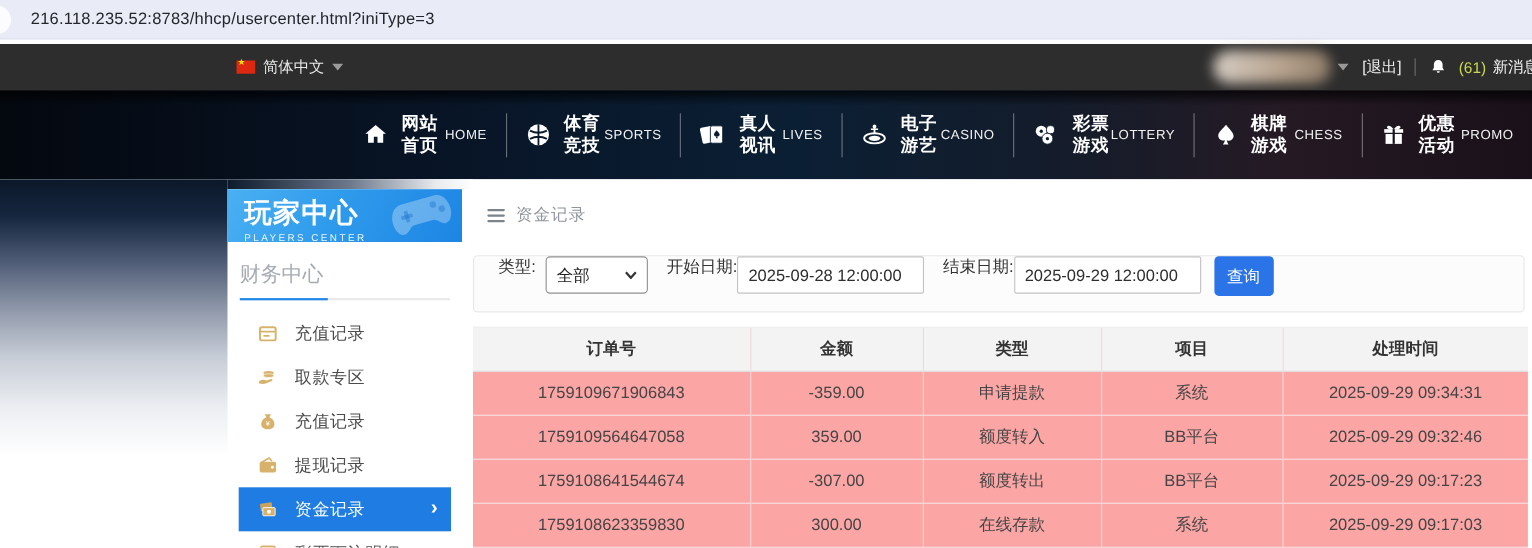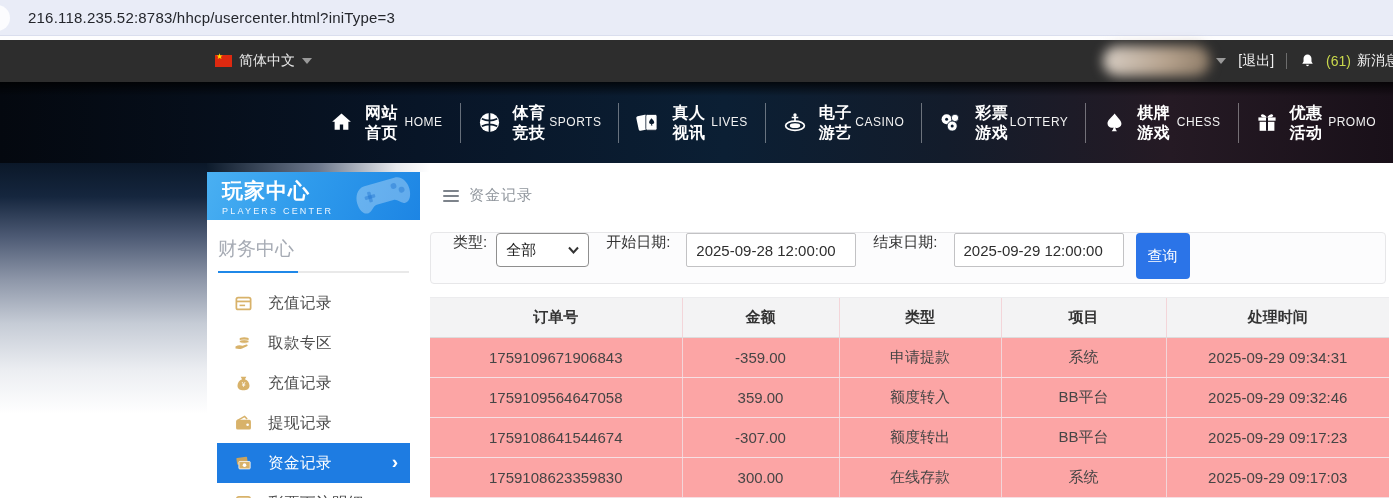--- a/index.html
+++ b/index.html
@@ -43,21 +43,21 @@
   
   .content { position:absolute; top:163px; left:0; right:0; bottom:0; background:#fff; }
   .left-fade { position:absolute; left:0; top:0; width:207px; height:100%;
     background:linear-gradient(180deg,#0b1829 0%,#15263e 10%,#4d5a74 22%,#8e97a9 35%,#c6ccd6 48%,#eceef2 62%,#ffffff 75%); }
   .top-fade { position:absolute; left:207px; top:0; width:223px; height:9px;
     background:linear-gradient(90deg,#0d1b2c 0%,#6d788c 50%,#e8eaee 85%,#fff 100%); }
 
   
   .sidebar { position:absolute; left:207px; top:9px; width:213px; bottom:0; background:#fff; }
   .sb-header { position:relative; height:48px; background:linear-gradient(115deg,#4ab0f2 0%,#2f9bec 45%,#1d85e4 100%); padding:5px 0 0 15px; overflow:hidden; }
-  .sb-title { color:#fff; font-size:21px; font-weight:bold; letter-spacing:1px; }
+  .sb-title { color:#fff; font-size:25px; font-weight:bold; letter-spacing:1px; }
   .sb-sub { color:#eaf5ff; font-size:9px; letter-spacing:2.2px; margin-top:1px; }
   .gamepad { position:absolute; right:6px; top:2px; }
   .sb-section { margin:16px 0 0 11px; color:#a6abb4; font-size:19px; }
   .sb-line { margin:9px 11px 0 11px; height:2px; background:#e9e9e9; position:relative; }
   .sb-line span { position:absolute; left:0; top:0; width:80px; height:2px; background:#1f88e8; }
   .sb-menu { margin-top:10px; }
   .sb-item { height:40px; margin:0 10px; display:flex; align-items:center; padding-left:16px; cursor:pointer; position:relative; }
   .sb-icon { width:20px; display:inline-flex; justify-content:center; }
   .sb-label { margin-left:15px; font-size:15.5px; color:#4c4c4c; letter-spacing:.5px; }
   .sb-item.active { background:#1e7ce2; }
@@ -69,24 +69,24 @@
   .breadcrumb { position:absolute; top:23px; left:13px; display:flex; align-items:center; gap:10px; }
   .burger { display:inline-flex; flex-direction:column; gap:3px; width:16px; cursor:pointer; }
   .burger i { height:2px; background:#7d838b; border-radius:1px; }
   .crumb-label { color:#8f959c; font-size:15px; letter-spacing:1px; }
 
   .filter { position:absolute; top:69px; left:0; right:7px; height:52px; background:#fcfcfd;
     border:1px solid #e7e7e9; border-radius:4px; display:flex; padding-left:22px; }
   .flabel { font-size:15px; color:#333; }
   .select { width:93px; height:34px; margin-left:9px; border:1px solid #8f8f8f; border-radius:4px; background:#fff;
     display:flex; align-items:center; justify-content:space-between; padding:0 9px; font-size:15px; color:#222; cursor:pointer; }
-  .finput { width:170px; height:34px; margin-left:16px; border:1px solid #c2c2c4; border-radius:2px;
+  .finput { width:170px; height:34px; margin-left:0; border:1px solid #c2c2c4; border-radius:2px;
     font-size:15px; color:#2e2e2e; padding:0 9px; font-family:inherit; background:#fff; }
   .gap { margin-left:17px; }
-  .search-btn { width:54px; height:46px; margin-left:12px; background:#2b74e8; border:none; border-radius:4px;
+  .search-btn { width:54px; height:36px; margin-left:12px; background:#2b74e8; border:none; border-radius:4px;
     color:#fff; font-size:15px; cursor:pointer; font-family:inherit; }
 
   .records { position:absolute; top:134px; left:0; width:959px; border-collapse:collapse; table-layout:fixed; }
   .records th { height:40px; background:#f3f3f4; font-size:15px; font-weight:bold; color:#333;
     border-top:1px solid #ececee; border-bottom:1px solid #dcdcdc; }
   .records td { height:40px; text-align:center; font-size:15px; color:#454545; border-bottom:1px solid #f6dfe3; background:#fca5a5; }
   .records th + th, .records td + td { border-left:1px solid #f3d5d9; }
 </style>
 </head>
 <body>

